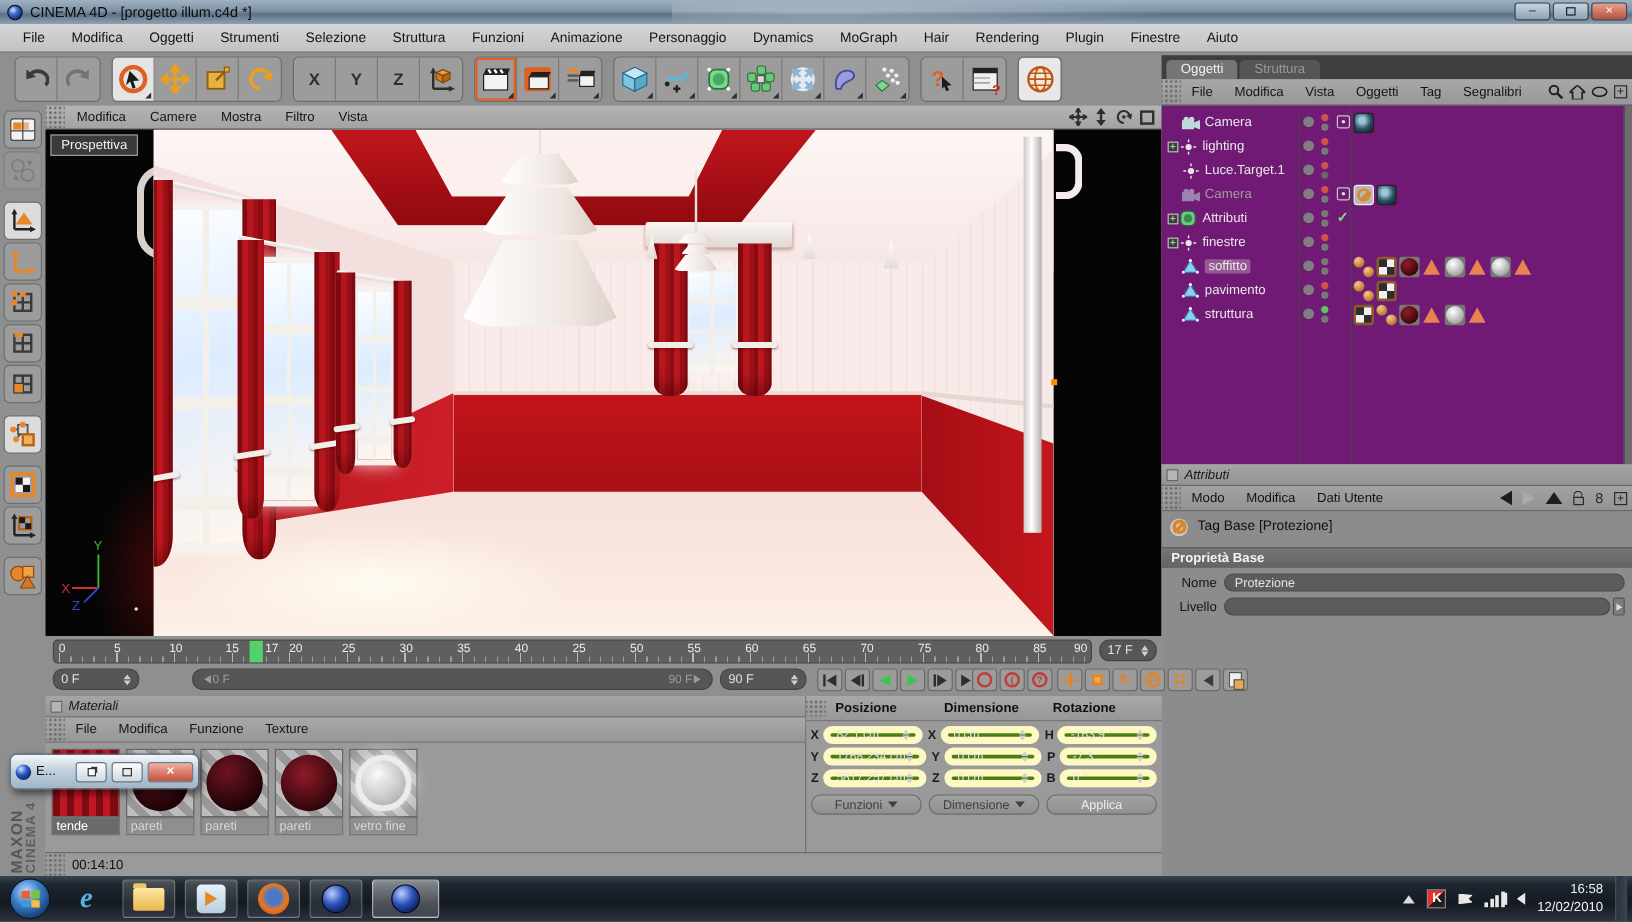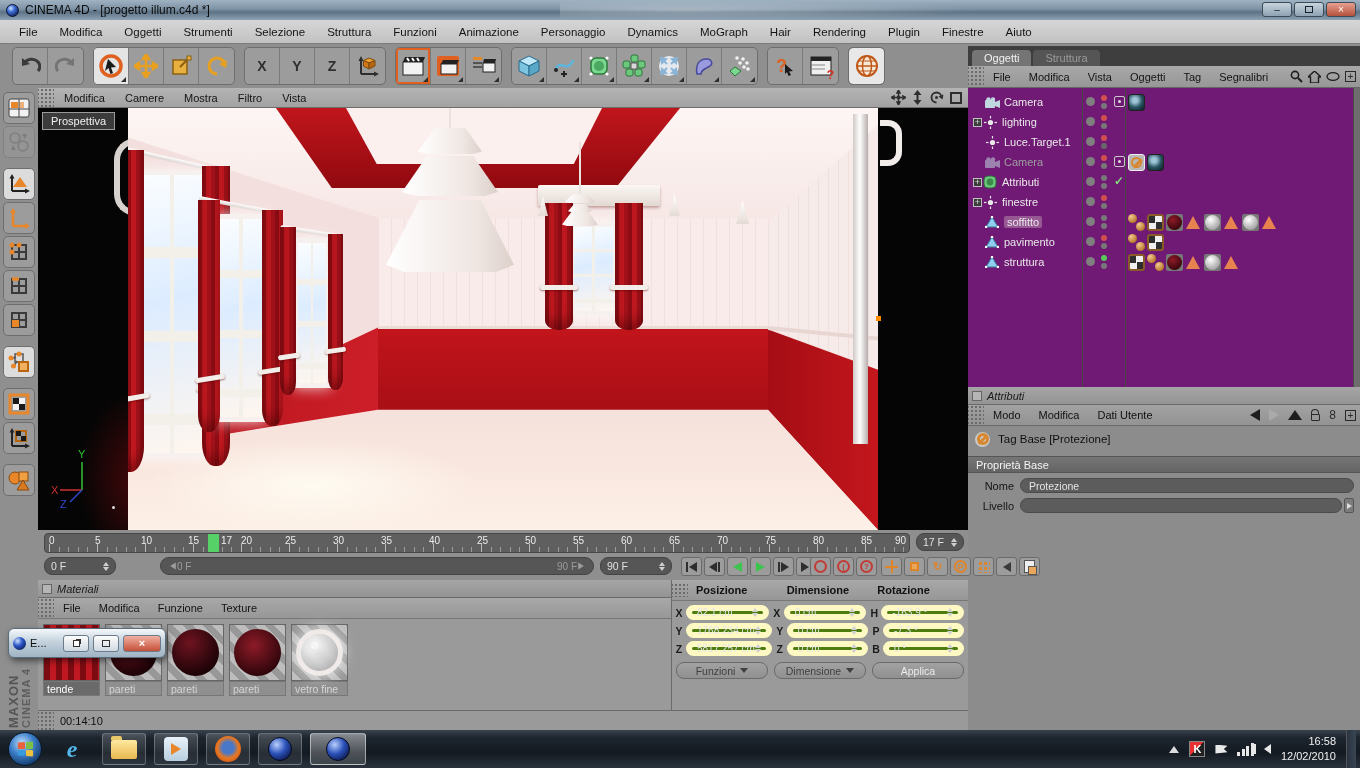--- a/index.html
+++ b/index.html
@@ -199,21 +199,21 @@
   .lockico{width:9px;height:7px;border:1.5px solid #2a2a2a;border-radius:1px;position:relative;margin-top:4px;}
   .lockico::before{content:"";position:absolute;left:-1px;top:-6px;width:6px;height:5px;
     border:1.5px solid #2a2a2a;border-bottom:none;border-radius:4px 4px 0 0;}
   .eightico{font-size:12px;color:#2a2a2a;}
   .plusbox{width:11px;height:11px;border:1px solid #2a2a2a;font-size:10px;line-height:9px;text-align:center;color:#2a2a2a;}
   .tagrow{height:26px;display:flex;align-items:center;gap:7px;padding-left:6px;font-size:11.5px;color:#101010;}
   .prot-big{width:17px;height:17px;border-radius:50%;background:#c9c9c9;position:relative;flex:none;border:1px solid #888;}
   .prot-big::before{content:"";position:absolute;inset:1.5px;border:3px solid #d8872e;border-radius:50%;}
   .prot-big::after{content:"";position:absolute;left:2px;top:6.5px;width:12px;height:3px;background:#d8872e;transform:rotate(-45deg);}
   .sect{height:17px;background:linear-gradient(180deg,#757575,#646464);color:#f4f4f4;
-    font-weight:normal;font-size:11px;display:flex;align-items:center;padding-left:8px;
+    font-weight:bold;font-size:11px;display:flex;align-items:center;padding-left:8px;
     border-top:1px solid #555;border-bottom:1px solid #555;margin-top:4px;}
   .frow{display:flex;align-items:center;margin:5px 6px 0 0;}
   .flabel{width:52px;text-align:right;padding-right:6px;font-size:11px;color:#141414;flex:none;}
   .dfield{flex:1;height:15px;background:#5c5c5c;border-radius:8px;border:1px solid #4a4a4a;
     color:#e4e4e4;font-size:10.5px;display:flex;align-items:center;padding:0 8px;}
   .fbtn{width:10px;height:15px;background:#7c7c7c;border:1px solid #555;border-radius:2px;
     margin-left:2px;display:flex;align-items:center;justify-content:center;flex:none;}
   .fbtn::after{content:"";width:0;height:0;border-top:3px solid transparent;border-bottom:3px solid transparent;border-left:5px solid #ddd;}
 
   

